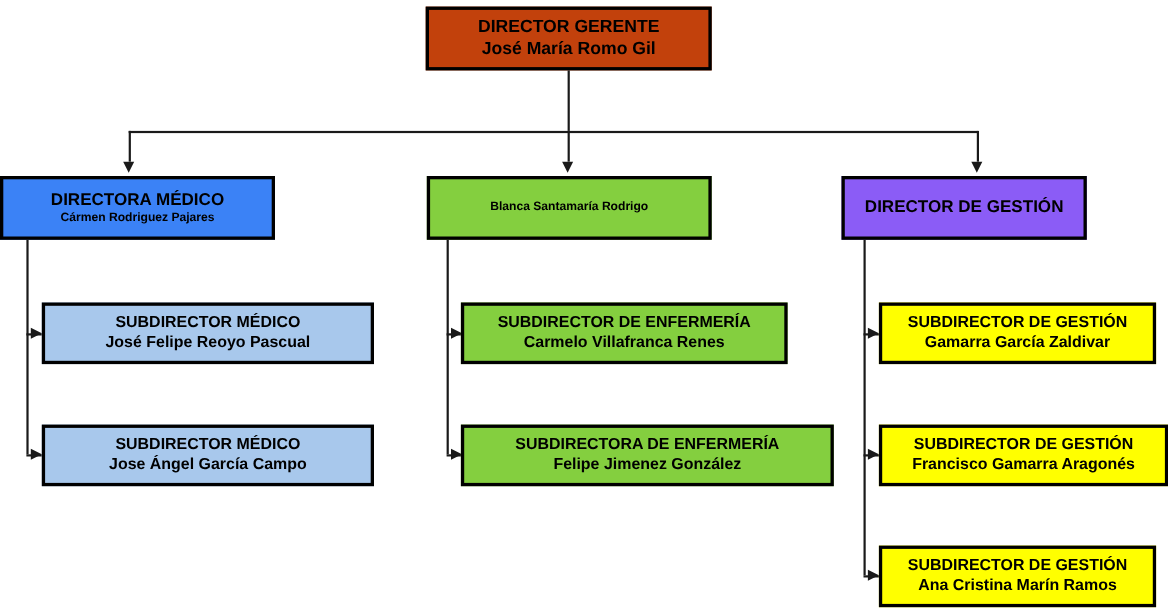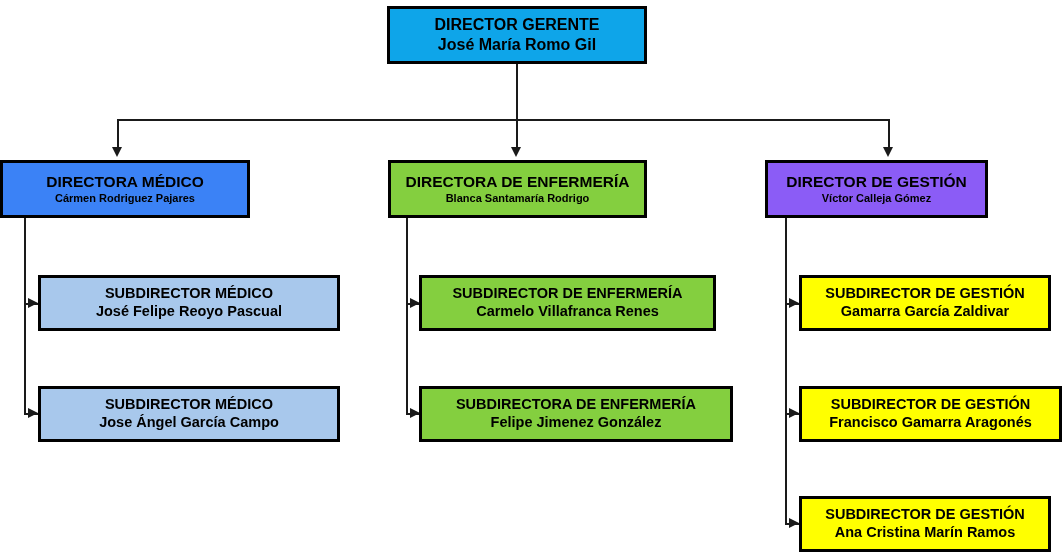--- a/index.html
+++ b/index.html
@@ -70,21 +70,21 @@
     border-top: 5px solid transparent;
     border-bottom: 5px solid transparent;
     border-left: 10px solid #1a1a1a;
   }
 </style>
 </head>
 <body>
 
 <div id="org-chart">
 
-  <div class="node level1" style="left:387px; top:6px; width:260px; height:58px; background:#0ea5e9;">
+  <div class="node level1" style="left:387px; top:6px; width:260px; height:58px; background:#c2410c;">
     <div class="title">DIRECTOR GERENTE</div>
     <div class="person">José María Romo Gil</div>
   </div>
 
   <div class="line-v" style="left:516px; top:64px; height:55px;"></div>
 
   <div class="line-h" style="left:117px; top:119px; width:772px;"></div>
 
   <div class="line-v" style="left:117px; top:119px; height:28px;"></div>
   <div class="arrow-down" style="left:112px; top:147px;"></div>
@@ -94,27 +94,25 @@
 
   <div class="line-v" style="left:888px; top:119px; height:28px;"></div>
   <div class="arrow-down" style="left:883px; top:147px;"></div>
 
   <div class="node level2" style="left:0px; top:160px; width:250px; height:58px; background:#3b82f6;">
     <div class="title">DIRECTORA MÉDICO</div>
     <div class="person">Cármen Rodriguez  Pajares</div>
   </div>
 
   <div class="node level2" style="left:388px; top:160px; width:259px; height:58px; background:#84cf3f;">
-    <div class="title">DIRECTORA DE ENFERMERÍA</div>
     <div class="person">Blanca Santamaría Rodrigo</div>
   </div>
 
   <div class="node level2" style="left:765px; top:160px; width:223px; height:58px; background:#8b5cf6;">
     <div class="title">DIRECTOR DE GESTIÓN</div>
-    <div class="person">Víctor Calleja Gómez</div>
   </div>
 
   <div class="line-v" style="left:24px; top:218px; height:195px;"></div>
   <div class="line-h" style="left:24px; top:303px; width:14px;"></div>
   <div class="arrow-right" style="left:28px; top:298px;"></div>
   <div class="line-h" style="left:24px; top:413px; width:14px;"></div>
   <div class="arrow-right" style="left:28px; top:408px;"></div>
 
   <div class="line-v" style="left:406px; top:218px; height:195px;"></div>
   <div class="line-h" style="left:406px; top:303px; width:13px;"></div>
@@ -138,21 +136,21 @@
   <div class="node level3" style="left:38px; top:386px; width:302px; height:56px; background:#a8c8ec;">
     <div class="title">SUBDIRECTOR MÉDICO</div>
     <div class="person">Jose Ángel García Campo</div>
   </div>
 
   <div class="node level3" style="left:419px; top:275px; width:297px; height:56px; background:#84cf3f;">
     <div class="title">SUBDIRECTOR DE ENFERMERÍA</div>
     <div class="person">Carmelo Villafranca Renes</div>
   </div>
 
-  <div class="node level3" style="left:419px; top:386px; width:314px; height:56px; background:#84cf3f;">
+  <div class="node level3" style="left:419px; top:386px; width:339px; height:56px; background:#84cf3f;">
     <div class="title">SUBDIRECTORA DE ENFERMERÍA</div>
     <div class="person">Felipe Jimenez González</div>
   </div>
 
   <div class="node level3" style="left:799px; top:275px; width:252px; height:56px; background:#ffff00;">
     <div class="title">SUBDIRECTOR DE GESTIÓN</div>
     <div class="person">Gamarra García Zaldivar</div>
   </div>
 
   <div class="node level3" style="left:799px; top:386px; width:263px; height:56px; background:#ffff00;">

